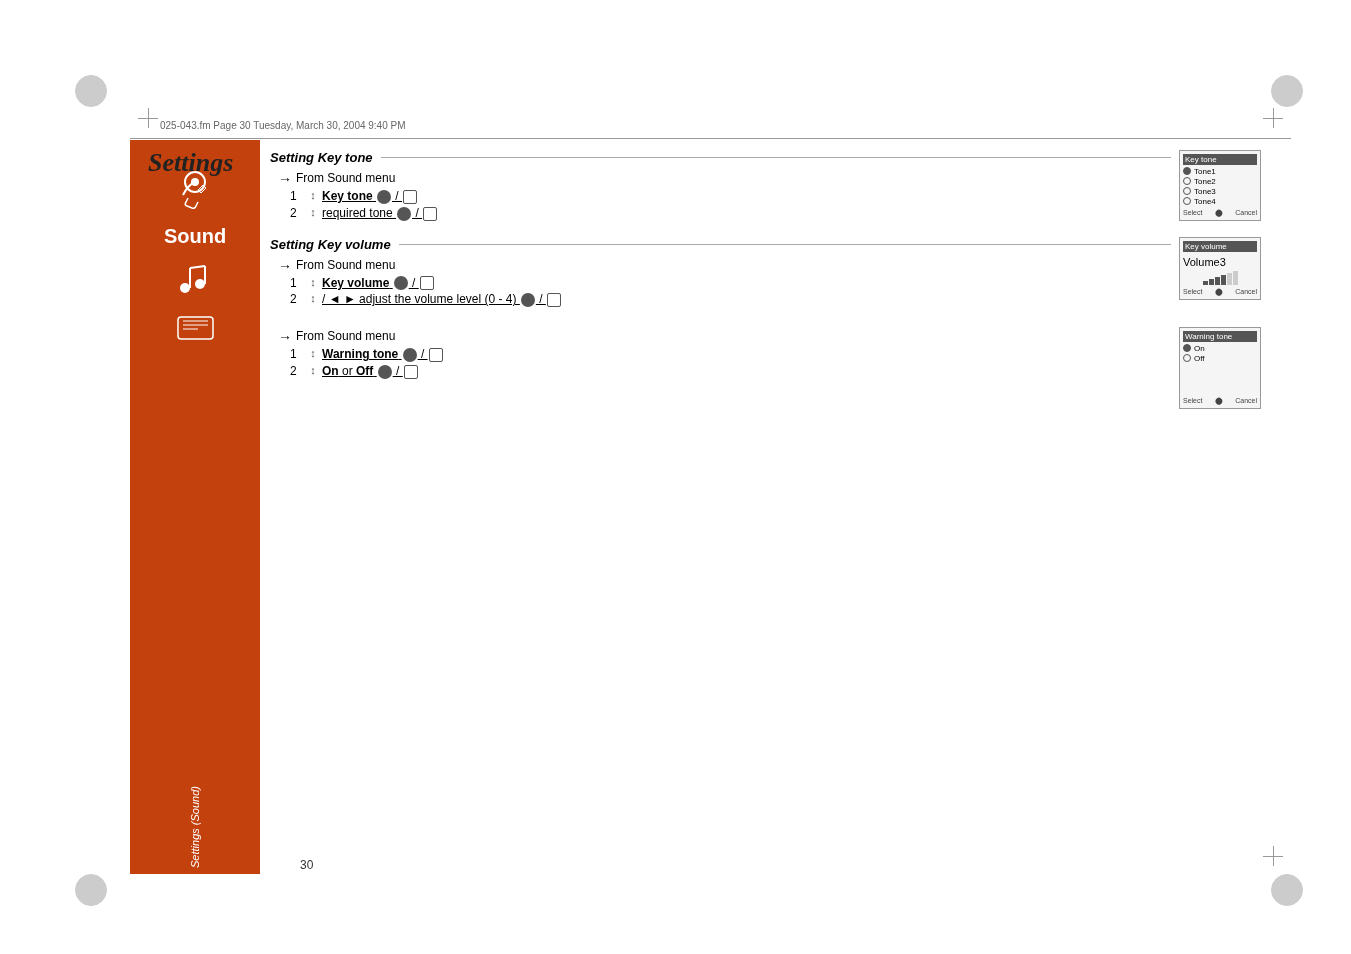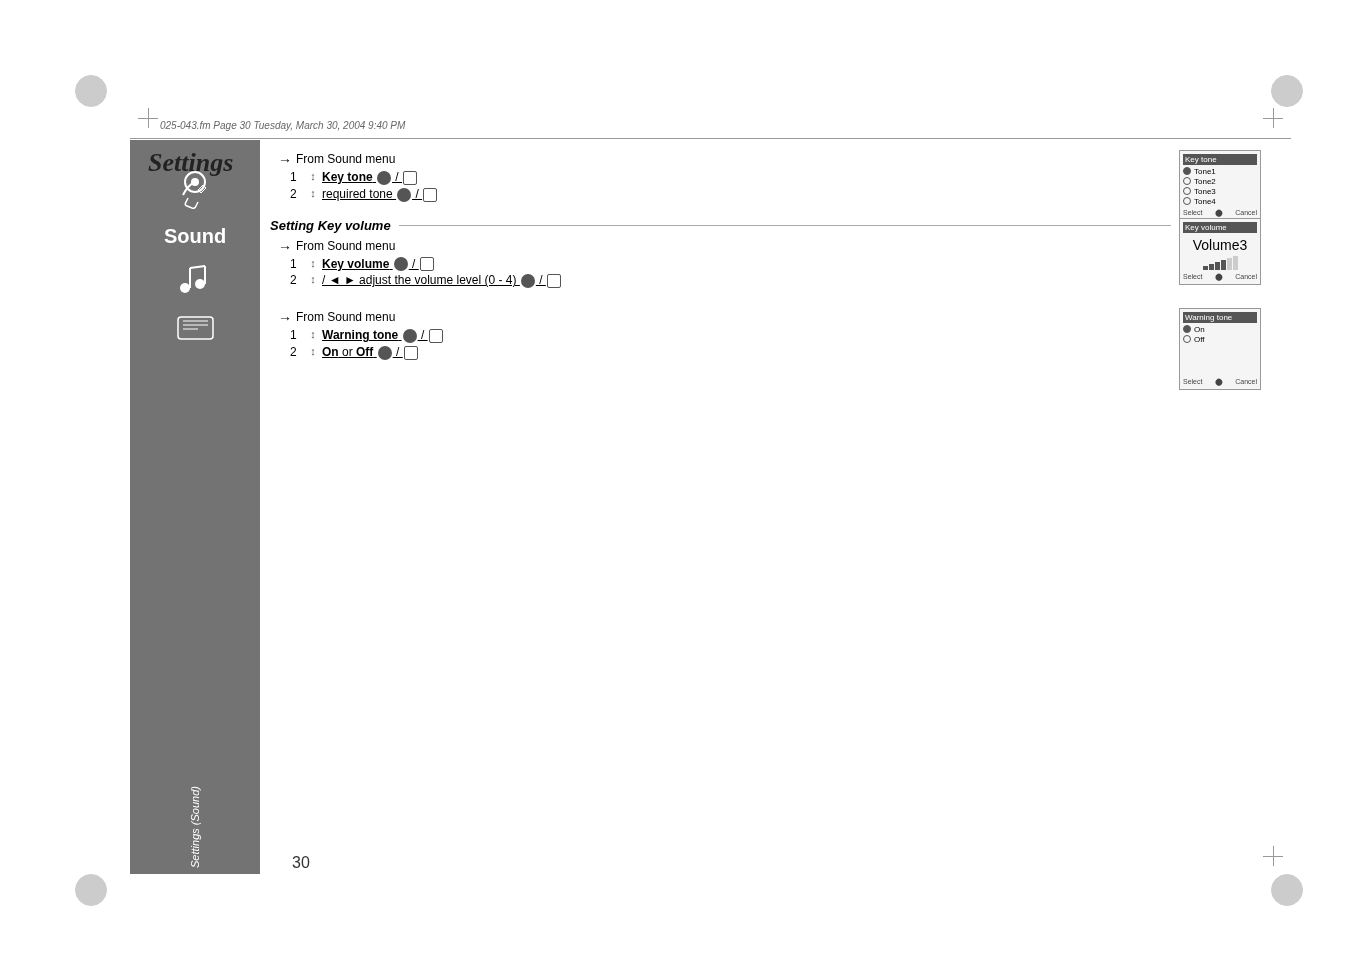--- a/index.html
+++ b/index.html
@@ -43,31 +43,30 @@
       background: #999;
     }
 
     
     .filepath {
       position: absolute;
       top: 120px;
       left: 160px;
       font-size: 10px;
       color: #666;
-      font-style: italic;
     }
 
     
     .sidebar {
       position: absolute;
       top: 140px;
       left: 130px;
       width: 130px;
       bottom: 80px;
-      background: #737373;
+      background: #c2410c;
       display: flex;
       flex-direction: column;
       align-items: center;
       padding-top: 10px;
     }
 
     .sidebar-icon {
       margin: 10px 0 5px 0;
       color: #fff;
       font-size: 36px;
@@ -228,43 +227,43 @@
 
     .phone-screen .screen-footer {
       display: flex;
       justify-content: space-between;
       font-size: 7px;
       margin-top: 3px;
       color: #444;
     }
 
     .volume-display {
-      text-align: center;
-      font-size: 14px;
+      text-align: left;
+      font-size: 11px;
       margin: 4px 0 2px 0;
     }
     .volume-bars {
       display: flex;
       align-items: flex-end;
       height: 15px;
       gap: 1px;
       justify-content: center;
       margin-bottom: 3px;
     }
     .vol-bar {
       width: 5px;
       background: #555;
     }
 
     
     .page-number {
       position: absolute;
       bottom: 82px;
-      left: 292px;
-      font-size: 16px;
+      left: 300px;
+      font-size: 12px;
       color: #333;
     }
 
     
     .ch-tl { position: absolute; top: 108px; left: 138px; }
     .ch-tr { position: absolute; top: 108px; right: 68px; }
     .ch-bl { position: absolute; bottom: 88px; left: 138px; }
     .ch-br { position: absolute; bottom: 88px; right: 68px; }
 
     
@@ -341,20 +340,23 @@
   <div class="sidebar-vertical-text">
     <span>Settings (Sound)</span>
   </div>
 </div>
 
 <div class="settings-heading">Settings</div>
 
 <div class="main-content">
 
   <div class="section" style="position:relative; padding-right:100px; margin-bottom:16px;">
+    <div class="section-title">
+      <em>Setting Key tone</em>
+    </div>
     <div class="section-from">
       <span class="arrow">→</span><span>From Sound menu</span>
     </div>
     <div class="instruction-line">
       <span class="step-num">1</span>
       <span class="step-icon">↕</span>
       <span class="step-text"><b>Key tone</b> <span class="btn-symbol"></span> / <span class="btn-square"></span></span>
     </div>
     <div class="instruction-line">
       <span class="step-num">2</span>

